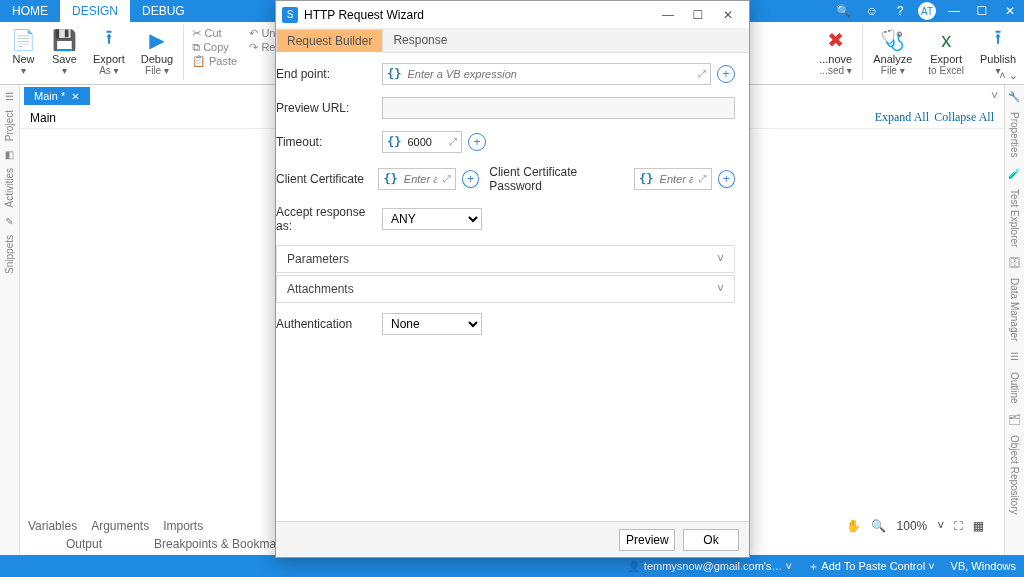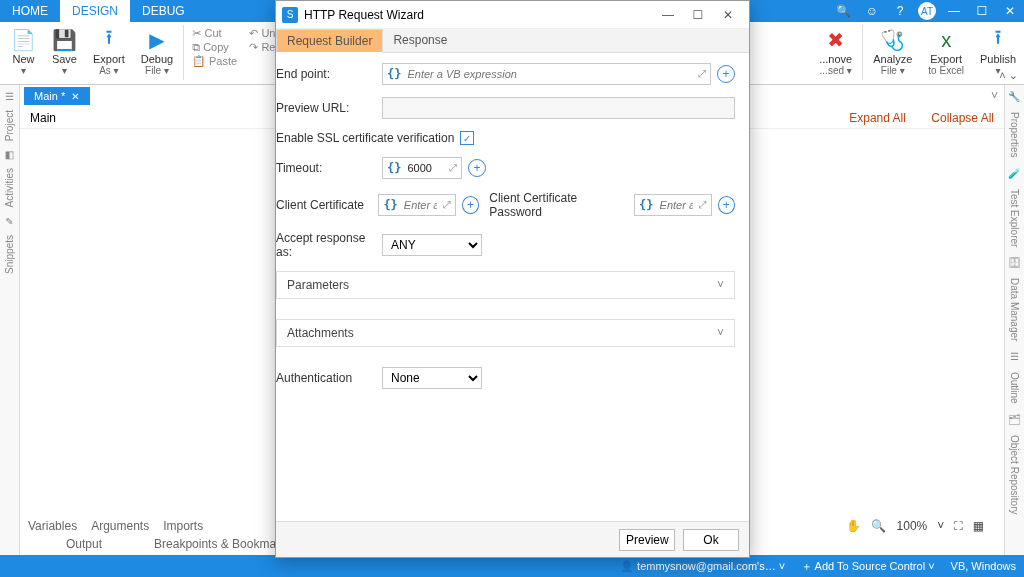--- a/index.html
+++ b/index.html
@@ -28,21 +28,21 @@
   .sidetabs-left { position:absolute; left:0; top:0; bottom:0; width:20px; background:#f8f8f8; border-right:1px solid #ddd; display:flex; flex-direction:column; align-items:center; padding-top:6px; gap:8px; color:#888; font-size:10px;}
   .sidetabs-left .vtxt { writing-mode:vertical-rl; transform:rotate(180deg); cursor:pointer;}
   .sidetabs-right { position:absolute; right:0; top:0; bottom:0; width:20px; background:#f8f8f8; border-left:1px solid #ddd; display:flex; flex-direction:column; align-items:center; padding-top:6px; gap:10px; color:#888; font-size:10px;}
   .sidetabs-right .vtxt { writing-mode:vertical-rl; cursor:pointer;}
 
   .content { position:absolute; left:20px; right:20px; top:0; bottom:0; background:#fff; }
   .tabstrip { height:22px; background:#fff; display:flex; align-items:center; padding-left:4px;}
   .doctab { background:#1e8ae2; color:#fff; padding:3px 10px; font-size:11px; display:flex; gap:6px; align-items:center; cursor:pointer;}
   .doctab .x{font-size:10px;cursor:pointer;}
   .docheader { height:22px; display:flex; align-items:center; padding:0 10px; font-size:12px; border-bottom:1px solid #eee; justify-content:space-between;}
-  .docheader .links span{margin-left:22px; color:#c2410c; cursor:pointer;}
+  .docheader .links span{margin-left:2px; color:#0369a1; cursor:pointer;font-family:Liberation Serif, serif;}
   .bottom-tabs { position:absolute; bottom:22px; left:8px; font-size:12px; color:#666; display:flex; gap:14px;justify-content:space-between;}
   .bottom-tabs span{cursor:pointer;}
   .bottom-tabs2 { position:absolute; bottom:4px; left:8px; font-size:12px; color:#666; display:flex; gap:14px;}
   .bottom-tabs2 span{cursor:pointer;margin-left:38px;}
   .zoom { position:absolute; bottom:22px; right:20px; font-size:12px; color:#444; display:flex; gap:10px; align-items:center;}
   .zoom span{cursor:pointer;}
 
   
   .status { position:absolute; left:0; right:0; bottom:0; height:22px; background:#1e8ae2; color:#fff; display:flex; align-items:center; font-size:11px; justify-content:flex-end; padding:0 8px; gap:16px;}
   .status span{cursor:pointer;}
@@ -59,21 +59,21 @@
   .dlg-body { padding:10px 14px 0 0; font-size:12px; color:#333;}
   .row { display:flex; align-items:center; margin-bottom:12px; gap:6px;}
   .row label{ width:100px; text-align:left;}
   .vb { border:1px solid #c8c8c8; height:22px; display:flex; align-items:center; padding:0 4px; background:#fff; }
   .vb .brace{color:#2a7ab0;font-weight:bold;margin-right:4px;font-family:Consolas,monospace;}
   .vb input{border:none;outline:none;font-style:italic;color:#888;width:100%;font-size:11px;}
   .vb .expand{color:#888;font-size:10px;cursor:pointer;margin-left:4px;}
   .plus{width:18px;height:18px;border:1px solid #3a87d2;border-radius:50%;color:#3a87d2;display:flex;align-items:center;justify-content:center;font-size:12px;cursor:pointer;}
   .chk{width:14px;height:14px;border:1px solid #3a87d2;display:flex;align-items:center;justify-content:center;color:#3a87d2;font-size:10px;cursor:pointer;}
   select,.sel { border:1px solid #c8c8c8; height:22px; width:100px; font-size:12px; padding:0 4px; background:#fff;}
-  .expander { border:1px solid #ddd; height:28px; display:flex; align-items:center; justify-content:space-between; padding:0 10px; margin-bottom:20px; cursor:pointer; color:#444;}
+  .expander { border:1px solid #ddd; height:28px; display:flex; align-items:center; justify-content:space-between; padding:0 10px; margin-bottom:2px; cursor:pointer; color:#444;}
   .expander .chev{color:#888;}
   .dlg-foot { position:absolute; bottom:0; left:0; right:0; height:36px; background:#f5f5f5; border-top:1px solid #ddd; display:flex; align-items:center; justify-content:flex-end; gap:8px; padding:0 10px;}
   .btn { border:1px solid #bbb; background:#fff; width:56px; height:22px; font-size:12px; cursor:pointer;}
 </style>
 </head>
 <body>
 
 <div class="titlebar">
   <div class="menu">
     <span>HOME</span>
@@ -203,21 +203,21 @@
     <div class="bottom-tabs2">
       <span>Output</span>
       <span>Breakpoints &amp; Bookmarks</span>
       <span>Error List</span>
     </div>
   </div>
 </div>
 
 <div class="status">
   <span>👤 <span>temmysnow@gmail.com's…</span> ˅</span>
-  <span>＋ <span>Add To Source Control</span> ˅</span>
+  <span>＋ <span>Add To Paste Control</span> ˅</span>
   <span>VB, Windows</span>
 </div>
 
 <div class="dialog">
   <div class="dlg-title">
     <span class="logo">S</span>
     <span>HTTP Request Wizard</span>
     <span class="sp"></span>
     <span class="wbtn">—</span>
     <span class="wbtn">☐</span>
@@ -237,24 +237,20 @@
         <span class="expand">⤢</span>
       </div>
       <span class="plus">+</span>
     </div>
 
     <div class="row">
       <label>Preview URL:</label>
       <div class="vb" style="flex:1;background:#f7f7f7"></div>
     </div>
 
-    <div class="row">
-      <label style="width:auto">Enable SSL certificate verification</label>
-      <span class="chk">✓</span>
-    </div>
 
     <div class="row">
       <label>Timeout:</label>
       <div class="vb" style="width:80px">
         <span class="brace">{}</span>
         <input style="font-style: normal; color: rgb(34, 34, 34);" value="6000">
         <span class="expand">⤢</span>
       </div>
       <span class="plus">+</span>
     </div>

